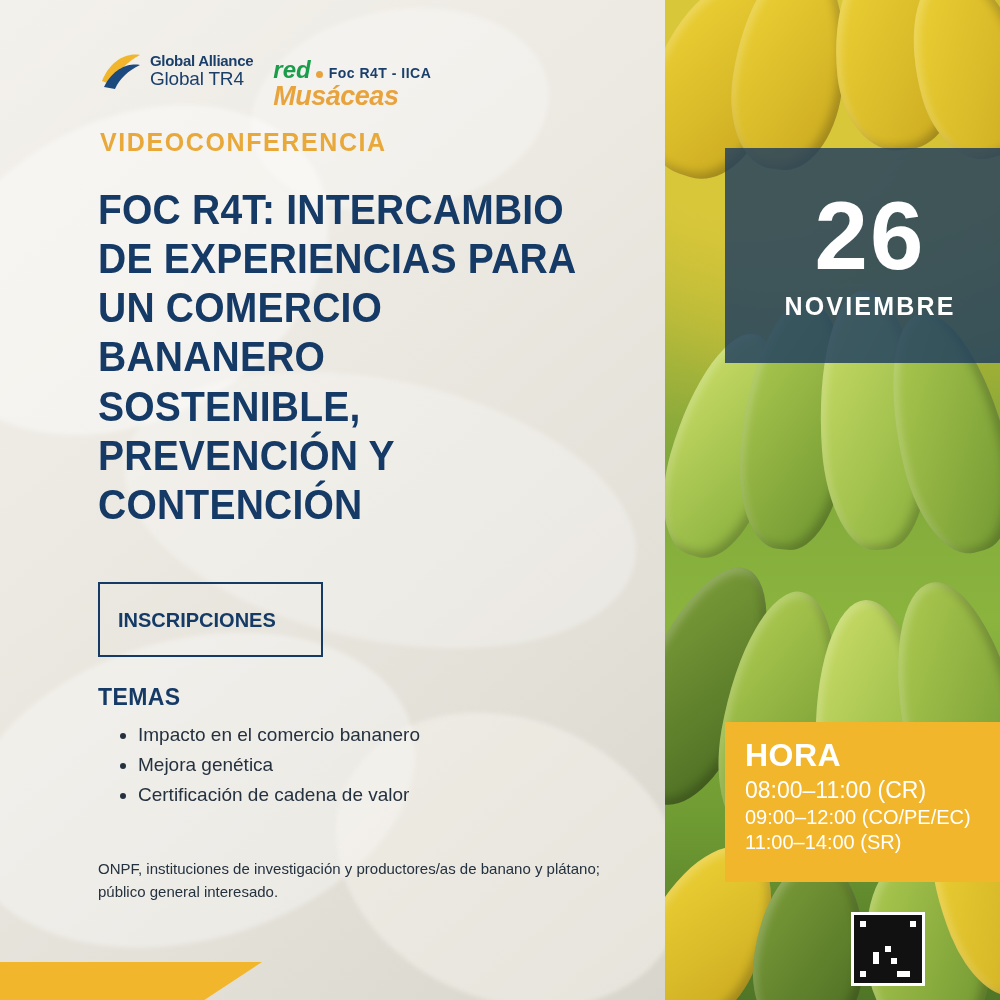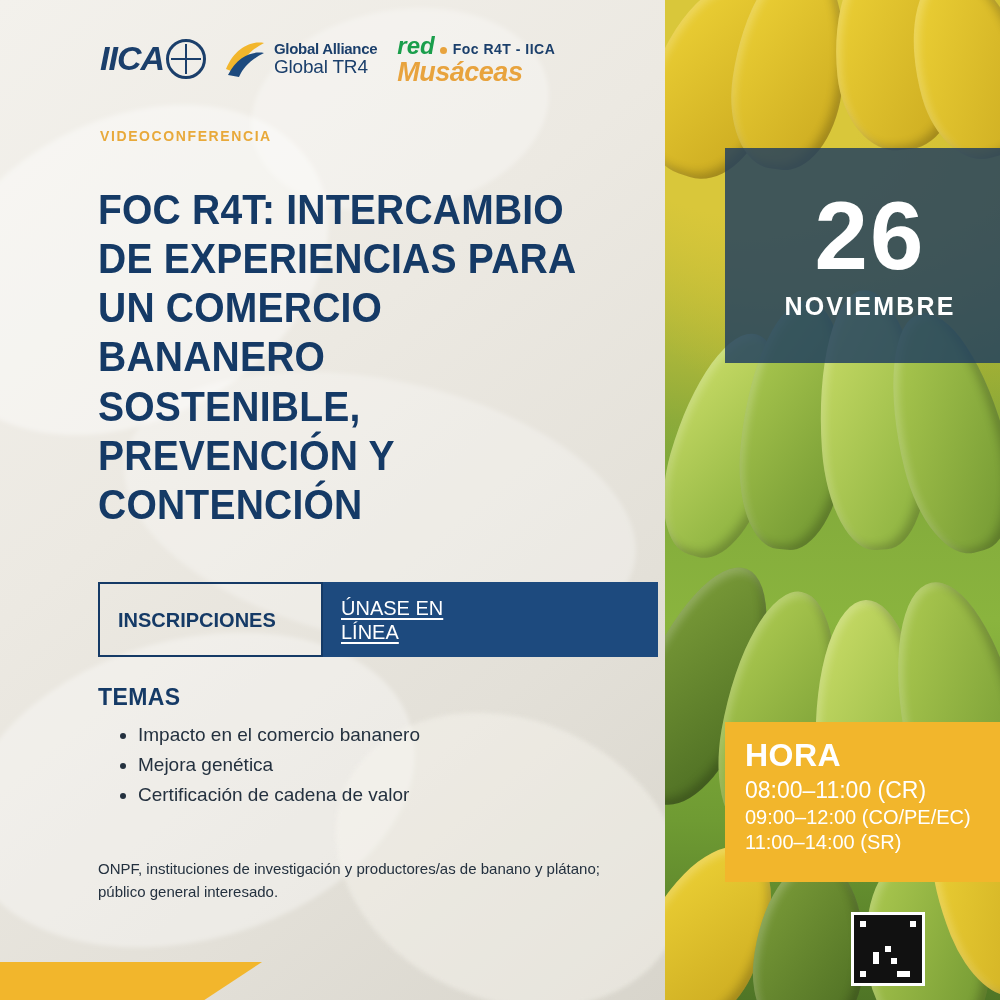--- a/index.html
+++ b/index.html
@@ -65,31 +65,31 @@
     content: ""; position: absolute; top: 50%; left: 2px; right: 2px;
     height: 0; border-top: 2px solid #1b3f6b; transform: translateY(-50%);
   }
 
   .ga-logo { display: flex; align-items: center; gap: 8px; }
   .ga-mark { width: 42px; height: 40px; }
   .ga-text { line-height: 1.05; }
   .ga-l1 { font-size: 15px; font-weight: bold; color: #1b3f6b; letter-spacing: -0.3px; }
   .ga-l2 { font-size: 19px; color: #1b3f6b; letter-spacing: -0.2px; }
 
-  .red-logo { position: relative; padding-left: 2px; }
+  .red-logo { position: relative; padding-left: 2px; margin-top: 24px; }
   .red-top { display: flex; align-items: baseline; gap: 4px; }
   .red-word { color: #1a9e4b; font-weight: bold; font-size: 24px; font-style: italic; }
   .red-dot { width: 7px; height: 7px; background: #e8a33d; border-radius: 50%; display:inline-block; margin: 0 2px 0 1px; }
   .red-sub { font-size: 14px; font-weight: bold; color: #1b3f6b; letter-spacing: 0.5px; text-align: right; }
   .musa-word { font-size: 27px; font-weight: bold; font-style: italic; color: #e8a33d; letter-spacing: -0.5px; line-height: 0.95; }
 
   
   .kicker {
     position: absolute; left: 100px; top: 128px;
-    font-size: 14px; font-weight: bold; letter-spacing: 1.6px;
+    font-size: 25px; font-weight: bold; letter-spacing: 1.6px;
     color: #e8a93a;
   }
   .title {
     position: absolute; left: 98px; top: 185px; width: 530px;
     font-family: "Liberation Sans Narrow", "Liberation Sans", sans-serif;
     font-size: 42px; line-height: 1.17; font-weight: bold;
     color: #153a66; letter-spacing: 0.2px;
     text-transform: uppercase;
     transform: scaleX(0.93); transform-origin: left top;
   }
@@ -225,24 +225,20 @@
 <div class="poster">
 
   <div class="left-panel">
     <div class="ghost g1"></div>
     <div class="ghost g2"></div>
     <div class="ghost g3"></div>
     <div class="ghost g4"></div>
     <div class="ghost g5"></div>
 
     <div class="logo-row">
-      <div class="iica-logo">
-        <span class="iica-text">IICA</span>
-        <span class="iica-globe"></span>
-      </div>
 
       <div class="ga-logo">
         <svg class="ga-mark" viewBox="0 0 42 40">
           <path d="M2 30 C12 6, 30 2, 40 4 C28 10, 18 20, 12 34 Z" fill="#f2b62c"></path>
           <path d="M4 36 C14 16, 30 12, 40 14 C28 20, 20 27, 15 38 Z" fill="#1d4a7e"></path>
         </svg>
         <div class="ga-text">
           <div class="ga-l1">Global Alliance</div>
           <div class="ga-l2">Global TR4</div>
         </div>
@@ -260,24 +256,20 @@
 
     <div class="kicker">VIDEOCONFERENCIA</div>
 
     <h1 class="title">FOC R4T: INTERCAMBIO DE EXPERIENCIAS PARA UN COMERCIO BANANERO SOSTENIBLE, PREVENCIÓN Y CONTENCIÓN</h1>
 
 
     <div class="cta">
       <div class="cta-left">
         <span>INSCRIPCIONES</span>
       </div>
-      <div class="cta-right">
-        <span>ÚNASE EN</span>
-        <span>LÍNEA</span>
-      </div>
     </div>
 
     <div class="sec-head h-temas">TEMAS</div>
     <ul class="bullets">
       <li>Impacto en el comercio bananero</li>
       <li>Mejora genética</li>
       <li>Certificación de cadena de valor</li>
     </ul>
 
     <p class="publico-body">ONPF, instituciones de investigación y productores/as de banano y plátano; público general interesado.</p>

